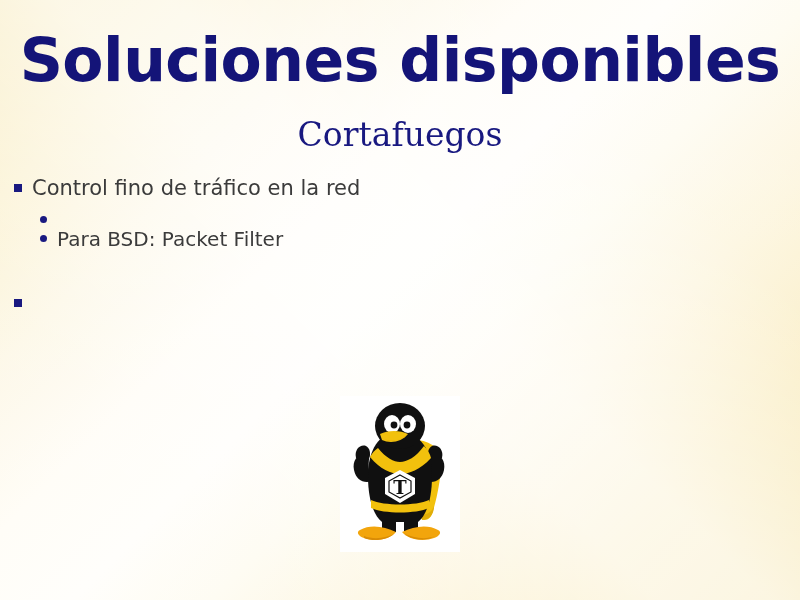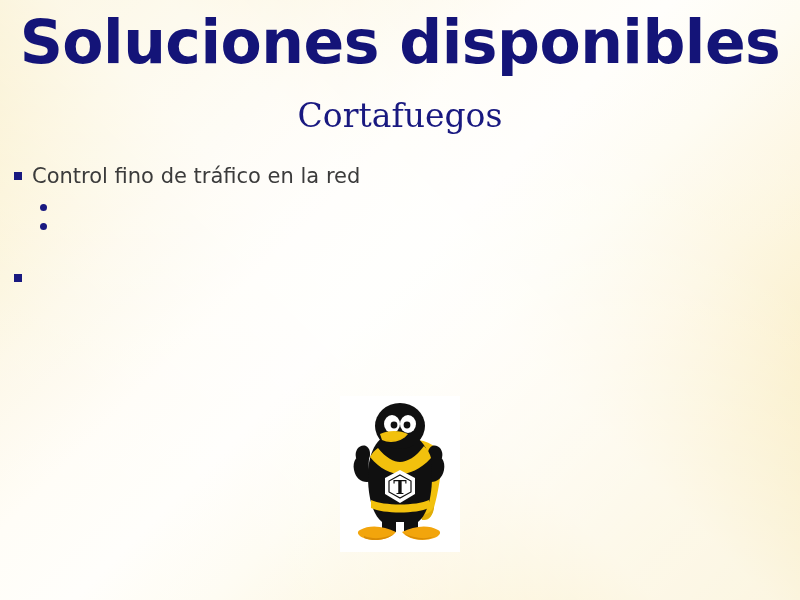--- a/index.html
+++ b/index.html
@@ -52,51 +52,51 @@
     position: relative;
     z-index: 2;
     width: 100%;
     height: 100%;
   }
 
   
   .title {
     position: absolute;
     left: 0;
-    top: 10px;
+    top: 28px;
     width: 800px;
     text-align: center;
     font-family: "DejaVu Sans", sans-serif;
     font-weight: bold;
     font-size: 60px;
     line-height: 64px;
     letter-spacing: -0.5px;
     color: #141478;
     white-space: nowrap;
   }
 
   .subtitle {
     position: absolute;
     left: 0;
-    top: 97px;
+    top: 116px;
     width: 800px;
     text-align: center;
     font-family: "DejaVu Serif", serif;
     font-weight: normal;
     font-size: 33px;
     line-height: 38px;
     color: #191980;
     white-space: nowrap;
   }
 
   
   .body-list {
     position: absolute;
     left: 14px;
-    top: 160px;
+    top: 172px;
     width: 760px;
   }
 
   .bullet-row {
     display: flex;
     align-items: flex-start;
     color: #3b3b3b;
     font-family: "DejaVu Sans", sans-serif;
     font-weight: normal;
   }
@@ -170,20 +170,21 @@
         <span class="marker square"></span>
         <span class="bullet-text">Control fino de tráfico en la red</span>
       </div>
 
       <div class="bullet-row level-2">
         <span class="marker disc"></span>
       </div>
 
       <div class="bullet-row level-2">
         <span class="marker disc"></span>
+        <span class="bullet-text">Para BSD: Packet Filter</span>
       </div>
 
       <div class="spacer-row"></div>
 
 
       <div class="bullet-row level-1">
         <span class="marker square"></span>
       </div>
 
     </div>

